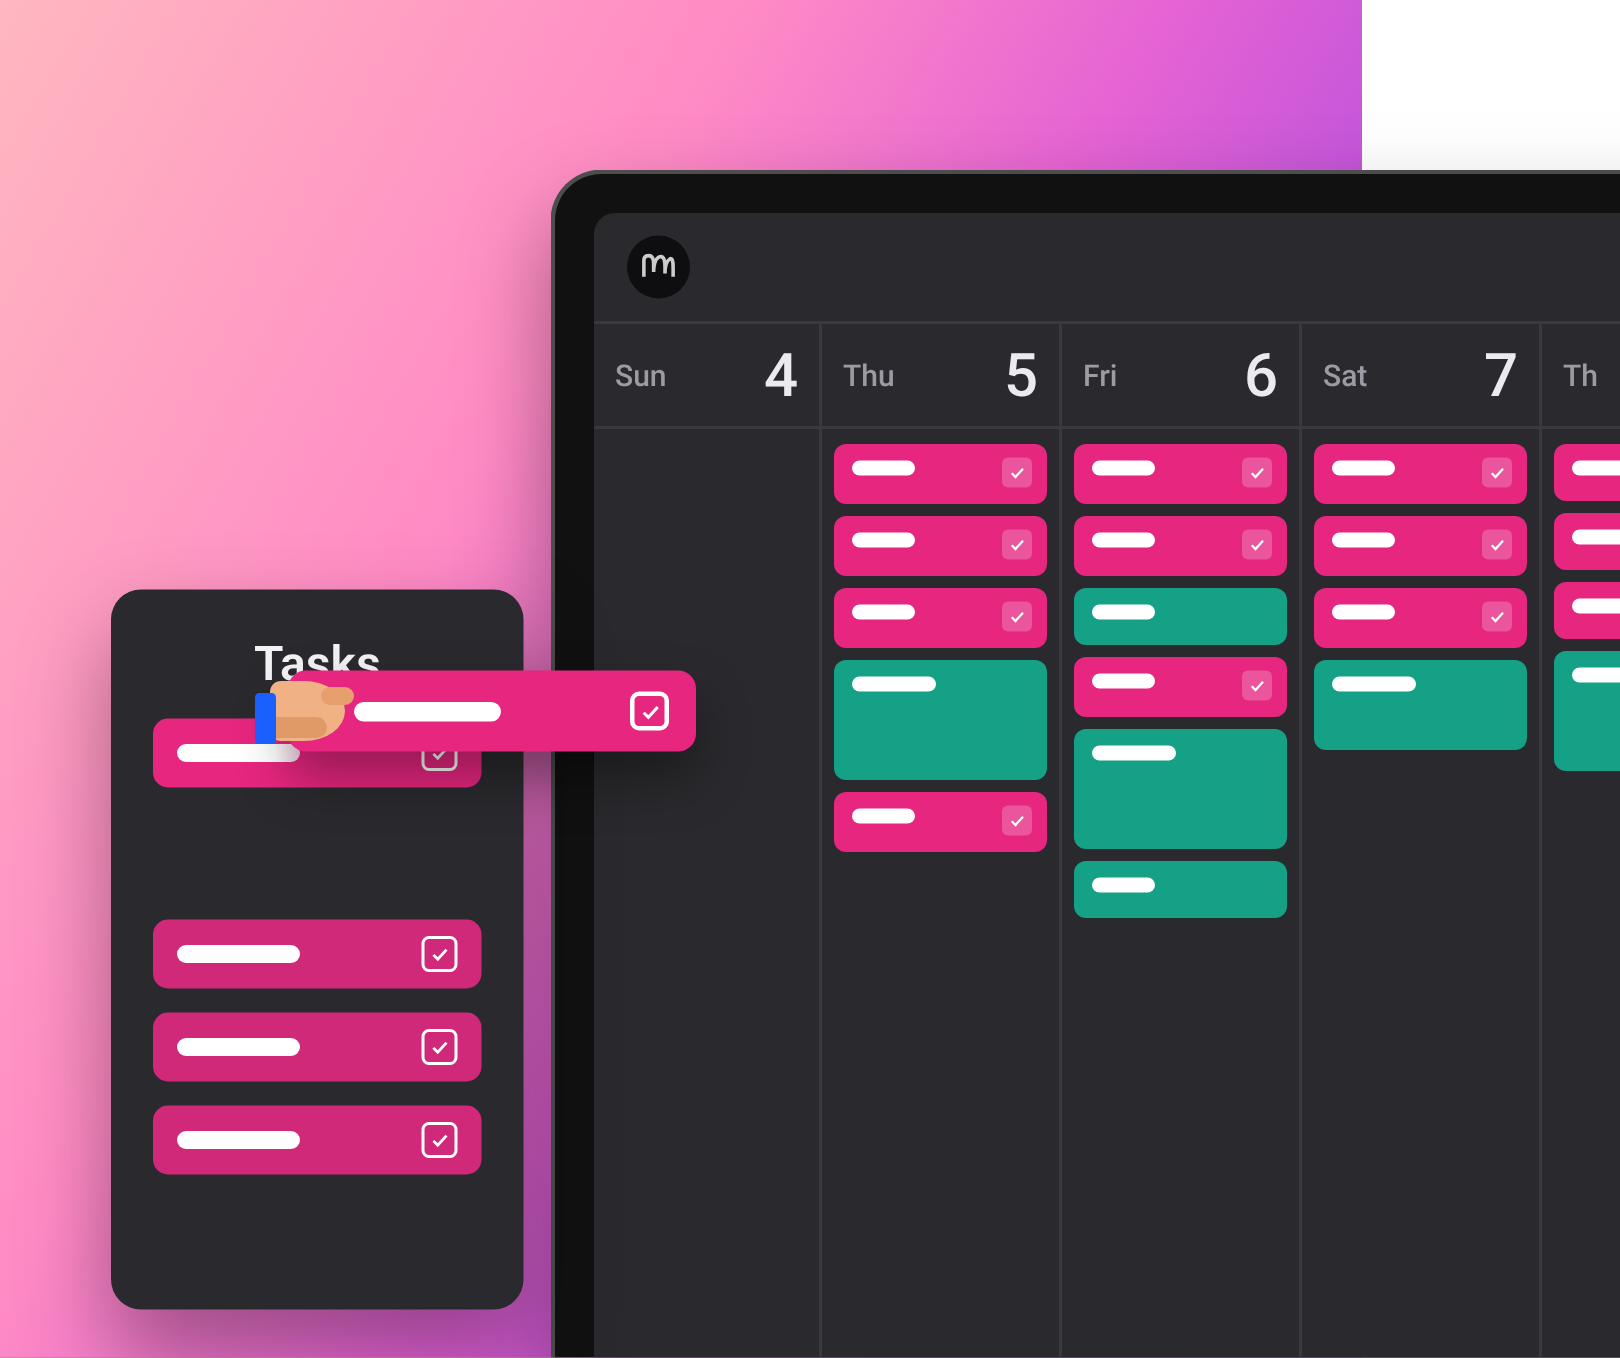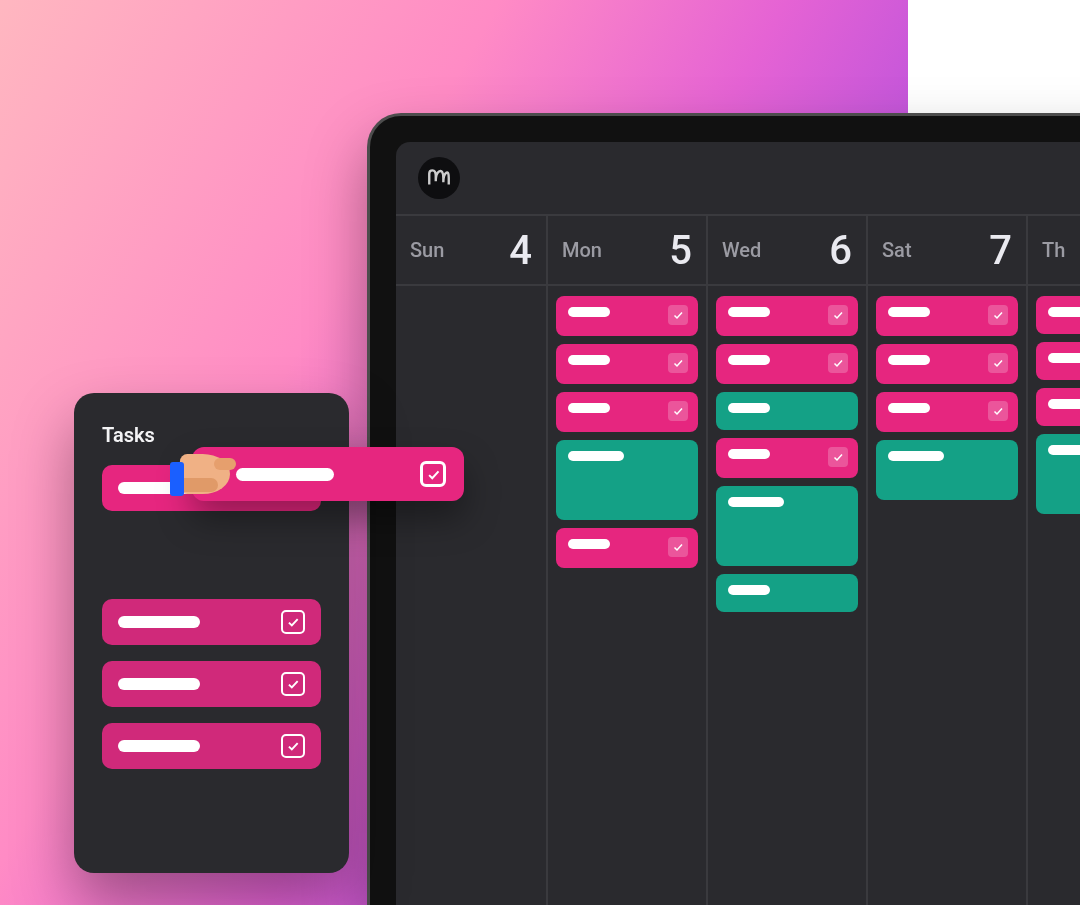--- a/index.html
+++ b/index.html
@@ -92,21 +92,21 @@
   
   .tasks-panel {
     position: absolute;
     left: 74px; top: 393px;
     width: 275px; height: 480px;
     background: #2a2a2e;
     border-radius: 20px;
     padding: 30px 28px 20px 28px;
     box-shadow: 0 30px 60px rgba(0,0,0,0.35);
   }
-  .tasks-title { color: #f3f3f5; font-size: 20px; font-weight: 600; margin-bottom: 18px; }
+  .tasks-title { color: #f3f3f5; font-size: 32px; font-weight: 600; margin-bottom: 18px; text-align: center; }
   .task-list { display: flex; flex-direction: column; gap: 16px; }
   .task-group-gap { height: 56px; }
   .task {
     background: #d0297a;
     border-radius: 10px;
     height: 46px;
     display: flex; align-items: center; justify-content: space-between;
     padding: 0 16px;
   }
   .task .lbl { width: 82px; height: 12px; border-radius: 6px; background: #fff; }
@@ -185,21 +185,21 @@
 
       <div class="col first">
             <div class="col-head">
               <span class="dow">Sun</span>
               <span class="dnum">4</span>
             </div>
             <div class="cards"></div>
           </div>
           <div class="col">
             <div class="col-head">
-              <span class="dow">Mon</span>
+              <span class="dow">Thu</span>
               <span class="dnum">5</span>
             </div>
             <div class="cards">
               <div class="card pink">
                 <span class="bar"></span>
                 <span class="chk">
                   <svg viewBox="0 0 24 24">
                     <polyline points="5 13 10 18 20 7"></polyline>
                   </svg>
                 </span>
@@ -228,21 +228,21 @@
                 <span class="chk">
                   <svg viewBox="0 0 24 24">
                     <polyline points="5 13 10 18 20 7"></polyline>
                   </svg>
                 </span>
               </div>
             </div>
           </div>
           <div class="col">
             <div class="col-head">
-              <span class="dow">Wed</span>
+              <span class="dow">Fri</span>
               <span class="dnum">6</span>
             </div>
             <div class="cards">
               <div class="card pink">
                 <span class="bar"></span>
                 <span class="chk">
                   <svg viewBox="0 0 24 24">
                     <polyline points="5 13 10 18 20 7"></polyline>
                   </svg>
                 </span>

